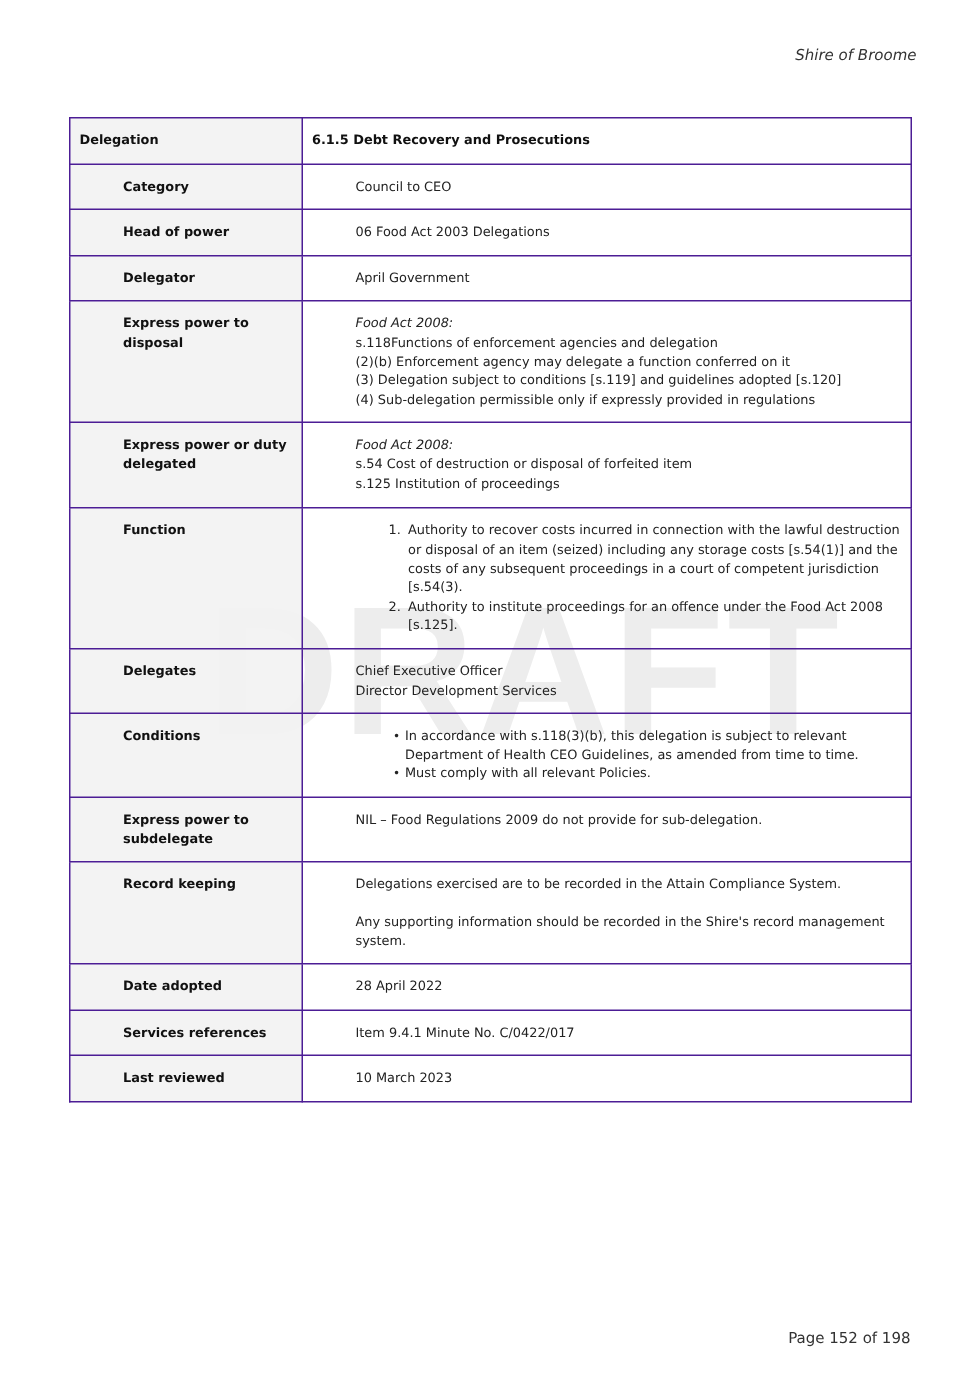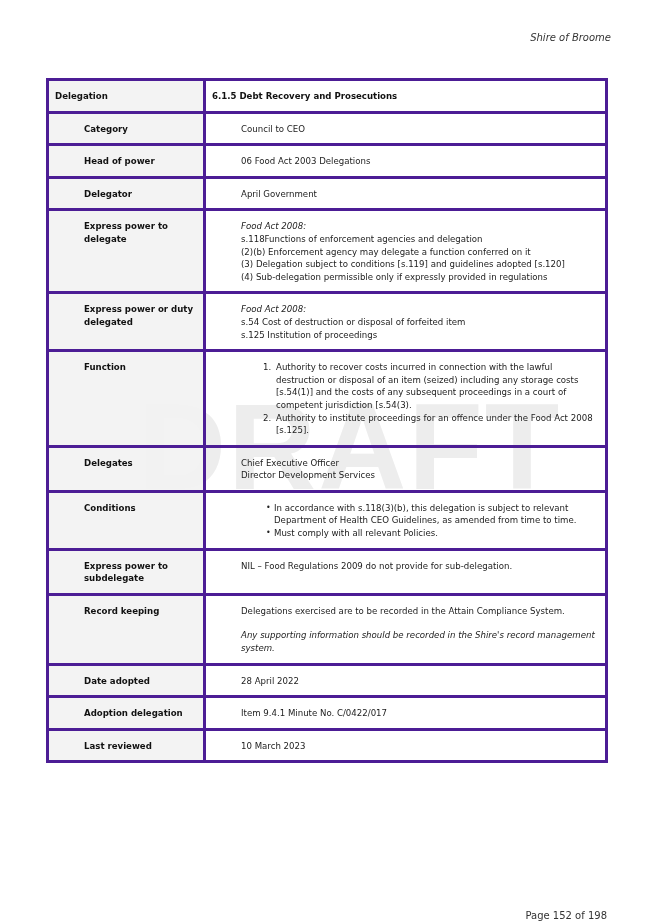--- a/index.html
+++ b/index.html
@@ -18,21 +18,21 @@
     .header-org {
       position: absolute;
       top: 32px;
       right: 42px;
       font-size: 10px;
       color: #333;
       font-style: italic;
     }
     .footer-page {
       position: absolute;
-      top: 910px;
+      top: 887px;
       right: 46px;
       font-size: 10px;
       color: #333;
     }
     .watermark {
       position: absolute;
       left: 138px;
       top: 392px;
       width: 370px;
       height: 110px;
@@ -51,21 +51,21 @@
       left: 46px;
       top: 78px;
       width: 562px;
       border-collapse: collapse;
       font-size: 8.6px;
       line-height: 12.6px;
       z-index: 1;
       background: transparent;
     }
     table.deleg td {
-      border: 3px solid #4c1d95;
+      border: 1px solid #4c1d95;
       vertical-align: top;
       padding: 9px 6px 8px 6px;
     }
     table.deleg tr + tr td {
       border-top: 1.5px solid #8c8c8c;
       padding-left: 35px;
     }
     td.label {
       width: 113px;
       background: rgba(242,242,242,0.92);
@@ -92,21 +92,21 @@
       list-style: none;
     }
     ul.cond li { position: relative; }
     ul.cond li::before {
       content: "\2022";
       position: absolute;
       left: -8px;
       top: 0;
       font-size: 8px;
     }
-    .para-gap { margin-top: 12px; font-style: italic; }
+    .para-gap { margin-top: 12px; }
   </style>
 </head>
 <body>
 
 <div class="header-org">Shire of Broome</div>
 
 <div class="watermark">DRAFT</div>
 
 <table class="deleg">
   <tbody>
@@ -120,21 +120,21 @@
   </tr>
   <tr style="height:30px">
     <td class="label">Head of power</td>
     <td class="value">06 Food Act 2003 Delegations</td>
   </tr>
   <tr style="height:30px">
     <td class="label">Delegator</td>
     <td class="value">April Government</td>
   </tr>
   <tr style="height:81px">
-    <td class="label">Express power to delegate</td>
+    <td class="label">Express power to disposal</td>
     <td class="value">
       <span class="line ital">Food Act 2008:</span>
       <span class="line">s.118Functions of enforcement agencies and delegation</span>
       <span class="line">(2)(b) Enforcement agency may delegate a function conferred on it</span>
       <span class="line">(3) Delegation subject to conditions [s.119] and guidelines adopted [s.120]</span>
       <span class="line">(4) Sub-delegation permissible only if expressly provided in regulations</span>
     </td>
   </tr>
   <tr style="height:57px">
     <td class="label">Express power or duty delegated</td>
@@ -178,21 +178,21 @@
     <td class="value">
       <span class="line">Delegations exercised are to be recorded in the Attain Compliance System.</span>
       <span class="line para-gap">Any supporting information should be recorded in the Shire's record management system.</span>
     </td>
   </tr>
   <tr style="height:30px">
     <td class="label">Date adopted</td>
     <td class="value">28 April 2022</td>
   </tr>
   <tr style="height:29px">
-    <td class="label">Adoption delegation</td>
+    <td class="label">Services references</td>
     <td class="value">Item 9.4.1 Minute No. C/0422/017</td>
   </tr>
   <tr style="height:29px">
     <td class="label">Last reviewed</td>
     <td class="value">10 March 2023</td>
   </tr>
 </tbody>
   </table>
 
 <div class="footer-page">Page 152 of 198</div>

